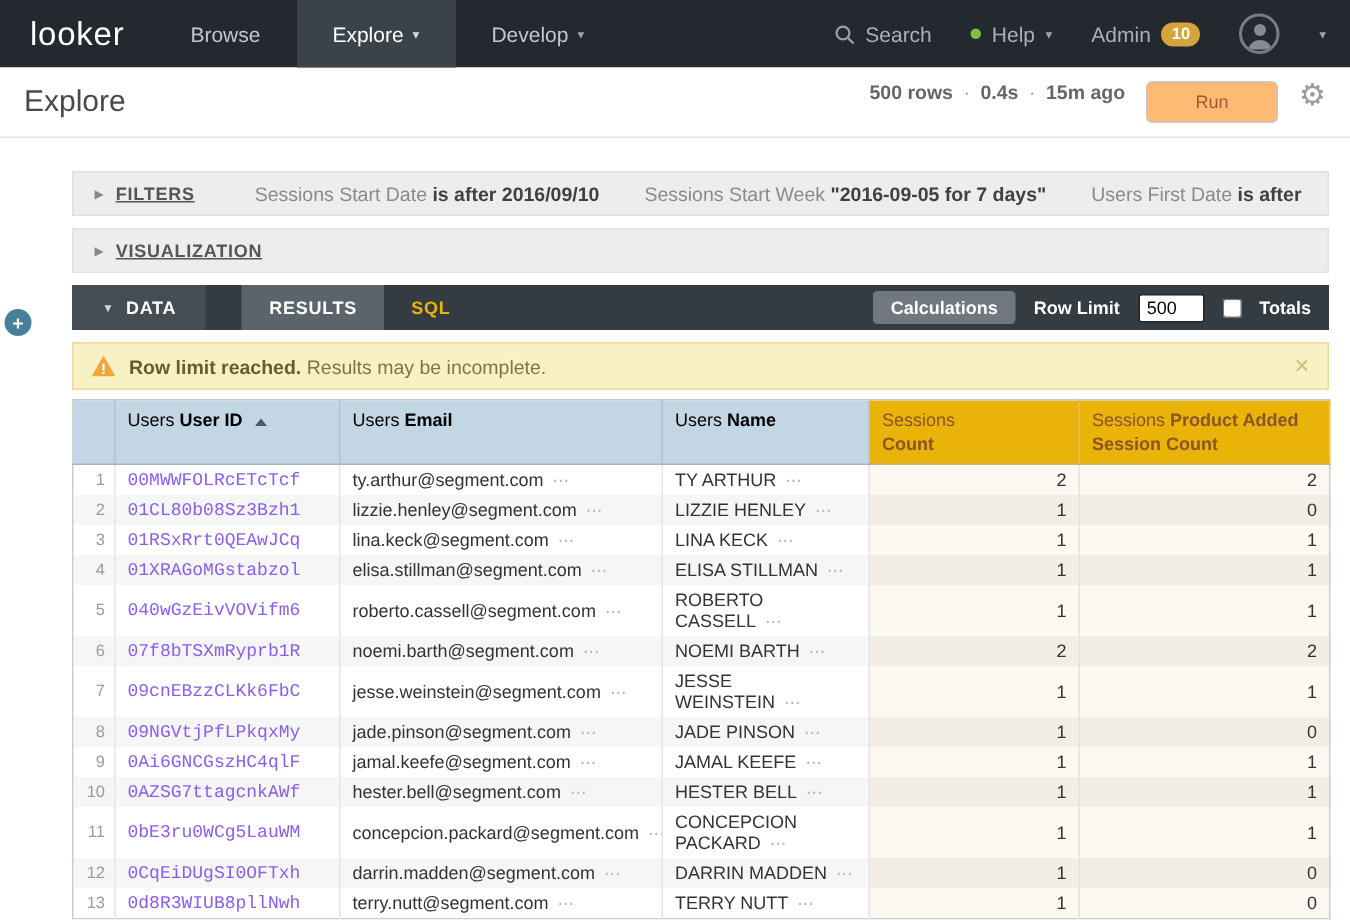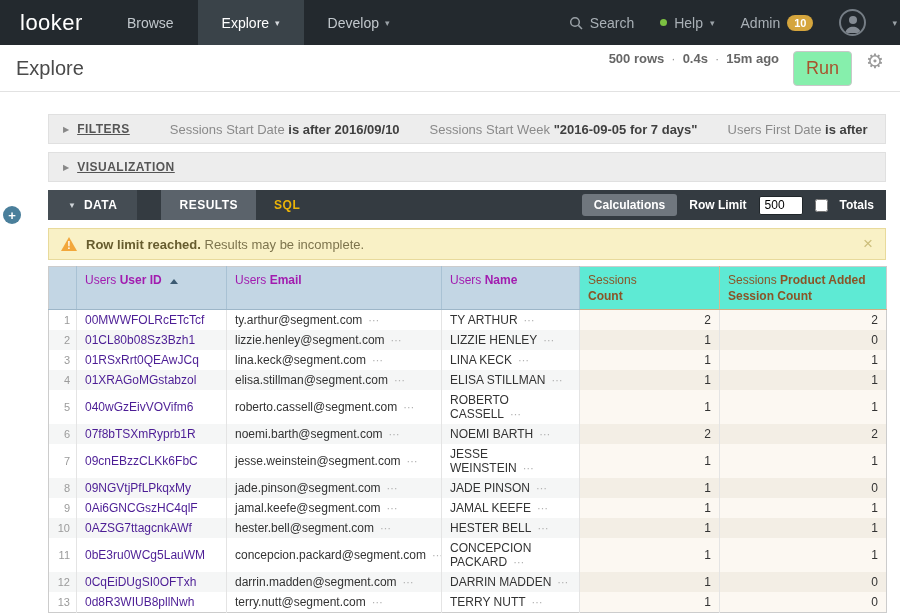--- a/index.html
+++ b/index.html
@@ -9,38 +9,38 @@
   
   .topnav { height:45px; background:#23292e; display:flex; align-items:stretch; }
   .logo { display:flex; align-items:center; padding:0 20px; color:#fff;
     font-size:22px; letter-spacing:0.5px; cursor:pointer; }
   .nav-item { display:flex; align-items:center; gap:6px; padding:0 24px;
     color:#c2c8cd; font-size:14px; cursor:pointer; }
   .nav-item.active { background:#3a4349; color:#fff; }
   .caret { font-size:9px; color:#9aa1a7; }
   .nav-item.active .caret { color:#d6dade; }
   .nav-spacer { flex:1; }
-  .nav-right { display:flex; align-items:center; gap:26px; padding-right:3px; }
+  .nav-right { display:flex; align-items:center; gap:26px; padding-right:16px; }
   .nav-chunk { display:flex; align-items:center; gap:7px; color:#a9b0b6;
     font-size:14px; cursor:pointer; }
   .help-dot { width:7px; height:7px; border-radius:50%; background:#7cc142; }
   .admin-badge { background:#d5a53d; color:#fff; font-size:11px; font-weight:bold;
     border-radius:9px; padding:2px 7px; }
   .avatar { width:27px; height:27px; border-radius:50%; border:2px solid #757d85;
     display:flex; align-items:center; justify-content:center; overflow:hidden; }
 
   
   .page-header { height:47px; border-bottom:1px solid #e2e2e2; display:flex;
     align-items:center; padding:0 16px; background:#fff; }
   .page-title { font-size:20px; color:#4a4a4a; }
   .header-right { margin-left:auto; display:flex; align-items:flex-start; gap:14px; }
   .stats { font-size:13px; font-weight:bold; color:#666; display:flex; gap:7px; align-items:center;}
   .stats .sep { color:#999; font-weight:normal; }
-  .run-btn { background:#86efac; border:1px solid #c8c8c8; border-radius:4px;
-    color:#a8542e; font-size:18px; padding:6px 12px; cursor:pointer;
+  .run-btn { background:#fdba74; border:1px solid #c8c8c8; border-radius:4px;
+    color:#a8542e; font-size:12px; padding:6px 32px; cursor:pointer;
     font-family:"Liberation Sans",sans-serif; }
   .gear { font-size:20px; color:#9a9a9a; cursor:pointer; line-height:1; }
 
   
   .main { padding:22px 14px 0 48px; position:relative; }
   .plus-circle { position:absolute; left:3px; top:114px; width:18px; height:18px;
     border-radius:50%; background:#4a7f9b; color:#fff; font-size:13px;
     display:flex; align-items:center; justify-content:center; cursor:pointer;
     font-weight:bold; z-index:5; }
 
@@ -82,32 +82,32 @@
     display:flex; align-items:center; gap:9px; padding:0 12px;
     margin-bottom:6px; font-size:13px; color:#7d744d; }
   .warning b { color:#665c2e; }
   .warning-close { margin-left:auto; color:#ccbe7b; font-size:17px; cursor:pointer; }
 
   
   table { border-collapse:collapse; table-layout:fixed; width:838px;
     border:1px solid #ccc; font-size:12px; }
   th { text-align:left; vertical-align:top; padding:5px 8px; line-height:1.35;
     font-weight:normal; cursor:pointer; }
-  th.dim { background:#c3d6e4; color:#a21caf; border-right:1px solid #a9c2d4;
+  th.dim { background:#c3d6e4; color:#000000; border-right:1px solid #a9c2d4;
     border-bottom:1px solid #9db6c8; }
-  th.meas { background:#5eead4; color:#8a5427; border-right:1px solid #d9b98f;
+  th.meas { background:#eab308; color:#8a5427; border-right:1px solid #d9b98f;
     border-bottom:1px solid #cfae82; }
   th .fld { font-weight:bold; }
   .sort-asc { display:inline-block; width:0; height:0; margin-left:5px;
     border-left:4px solid transparent; border-right:4px solid transparent;
     border-bottom:5px solid #3c5a72; }
   td { padding:3px 8px; border-right:1px solid #e4e4e4; color:#333; }
   td:last-child, th:last-child { border-right:none; }
   td.num { text-align:right; color:#9b9b9b; font-size:11px; padding-right:6px; }
-  td.id { color:#4c1d95; }
+  td.id { color:#8b5cf6;font-family:Liberation Mono, monospace; }
   td.nowrap { white-space:nowrap; overflow:hidden; }
   td.meas { text-align:right; background:#fcf8f2; }
   tr.stripe td { background:#f5f6f6; }
   tr.stripe td.meas { background:#f3eee5; }
   .dots { color:#b3b3b3; font-size:11px; margin-left:6px; cursor:pointer; }
 </style>
 </head>
 <body>
 
 <div class="topnav">

